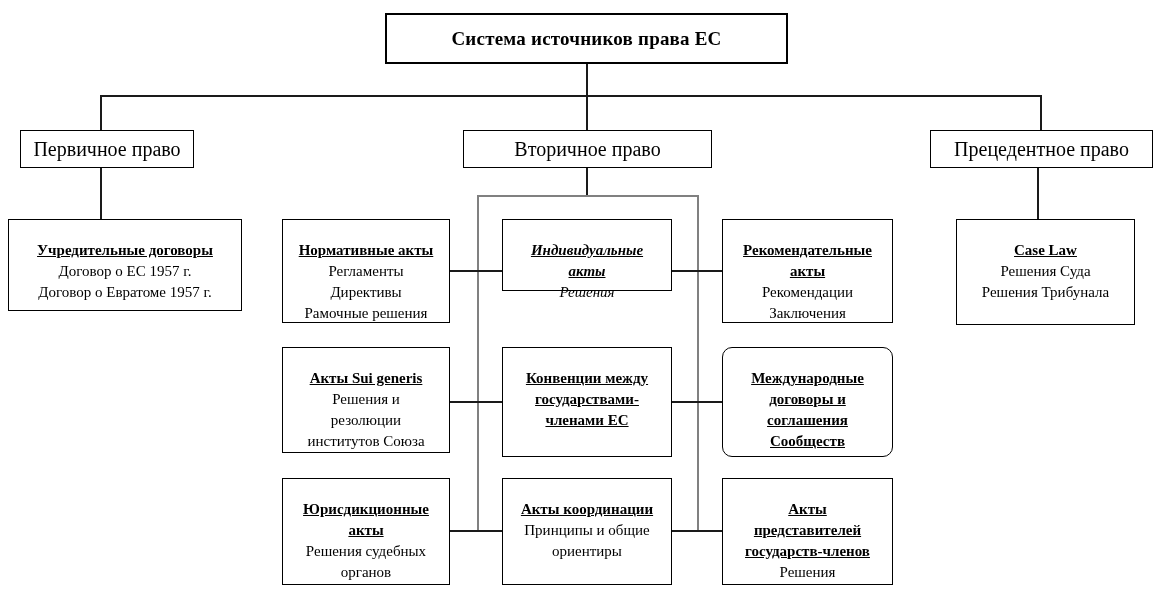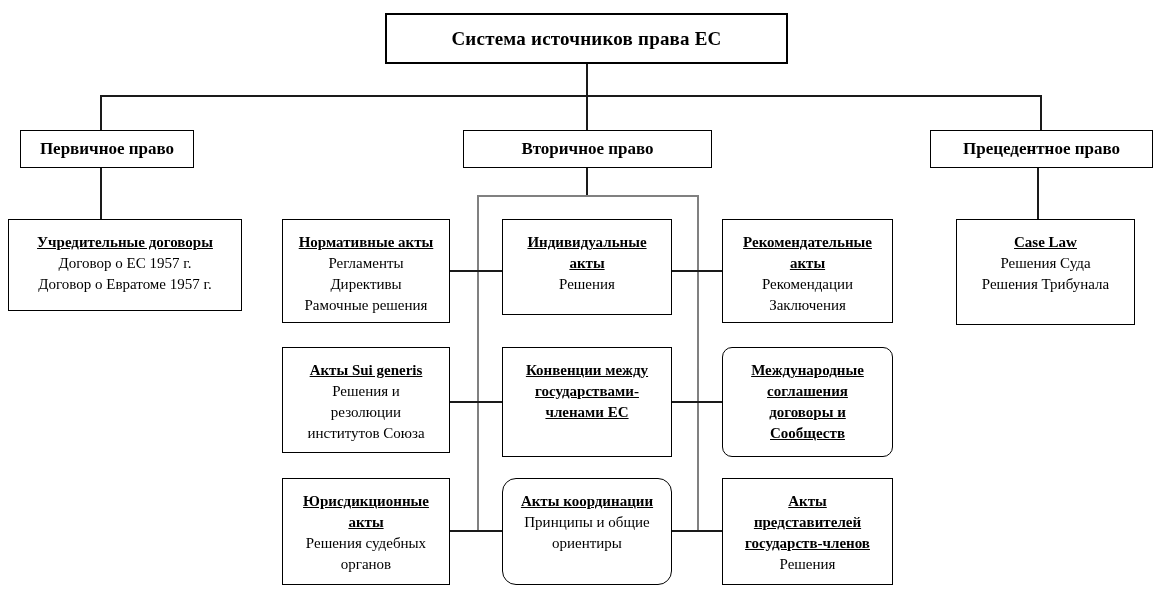--- a/index.html
+++ b/index.html
@@ -16,22 +16,22 @@
   .line.rail { background: var(--rail, #808080); }
   .node {
     position: absolute;
     border: 1.5px solid var(--border, #000000);
     background: #fff;
     box-sizing: border-box;
     text-align: center;
   }
   .node.centered { display: flex; align-items: center; justify-content: center; }
   .node.title-box { border-width: 2px; font-weight: bold; font-size: 19px; letter-spacing: 0.2px; }
-  .node.level2 { font-size: 17px; font-weight: bold; }
-  .node.leaf { font-size: 15px; line-height: 21px; padding-top: 12px; }
+  .node.level2 { font-size: 20px; }
+  .node.leaf { font-size: 15px; line-height: 21px; padding-top: 20px; }
   .head { font-weight: bold; text-decoration: underline; }
   .body { font-weight: normal; }
 </style>
 </head>
 <body>
 
 <div class="canvas">
 
   <div class="line" style="left:586px; top:63px; width:2px; height:33px;"></div>
   <div class="line" style="left:100px; top:95px; width:941px; height:2px;"></div>
@@ -90,21 +90,21 @@
   <div class="node leaf" style="left:282px; top:219px; width:168px; height:104px;">
     <div class="head">
         <div>Нормативные акты</div>
       </div>
     <div class="body">
         <div>Регламенты</div>
         <div>Директивы</div>
         <div>Рамочные решения</div>
       </div>
   </div>
-  <div class="node leaf" style="left:502px; top:219px; width:170px; height:96px;">
+  <div class="node leaf" style="left:502px; top:219px; width:170px; height:72px;font-style:italic;">
     <div class="head">
         <div>Индивидуальные</div>
         <div>акты</div>
       </div>
     <div class="body">
         <div>Решения</div>
       </div>
   </div>
   <div class="node leaf" style="left:722px; top:219px; width:171px; height:104px;">
     <div class="head">
@@ -131,38 +131,38 @@
     <div class="head">
         <div>Конвенции между</div>
         <div>государствами-</div>
         <div>членами ЕС</div>
       </div>
     <div class="body"></div>
   </div>
   <div class="node leaf" style="left:722px; top:347px; width:171px; height:110px;border-radius:10px;">
     <div class="head">
         <div>Международные</div>
+        <div>договоры  и</div>
         <div>соглашения</div>
-        <div>договоры  и</div>
         <div>Сообществ</div>
       </div>
     <div class="body"></div>
   </div>
 
   <div class="node leaf" style="left:282px; top:478px; width:168px; height:107px;">
     <div class="head">
         <div>Юрисдикционные</div>
         <div>акты</div>
       </div>
     <div class="body">
         <div>Решения судебных</div>
         <div>органов</div>
       </div>
   </div>
-  <div class="node leaf" style="left:502px; top:478px; width:170px; height:107px;border-radius:14px;">
+  <div class="node leaf" style="left:502px; top:478px; width:170px; height:107px;">
     <div class="head">
         <div>Акты координации</div>
       </div>
     <div class="body">
         <div>Принципы и общие</div>
         <div>ориентиры</div>
       </div>
   </div>
   <div class="node leaf" style="left:722px; top:478px; width:171px; height:107px;">
     <div class="head">

